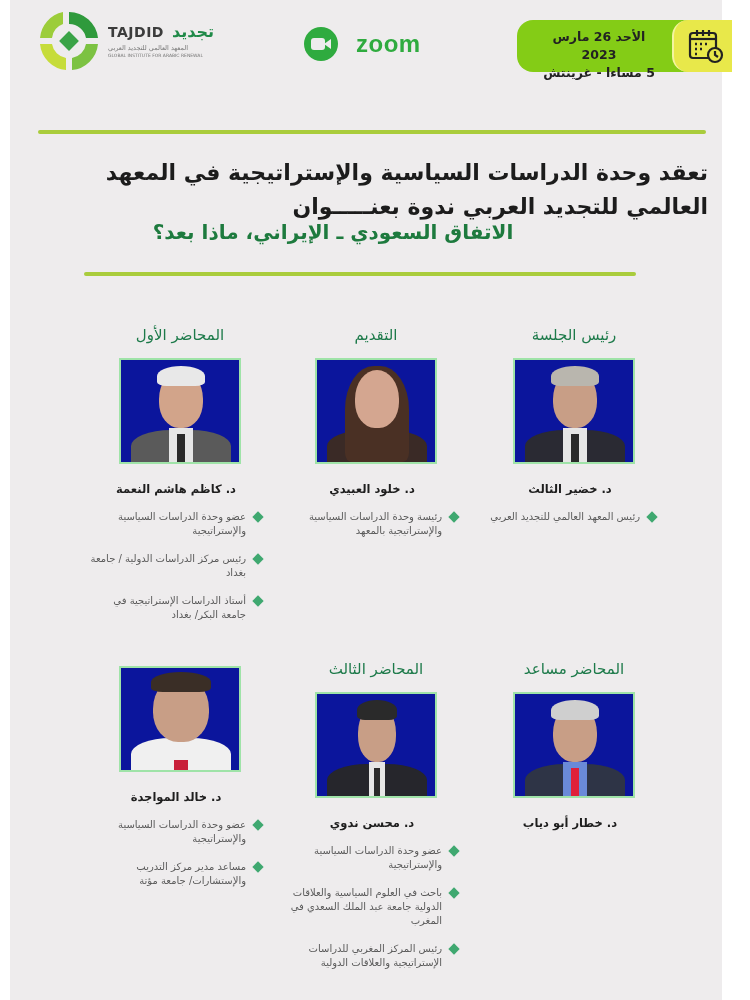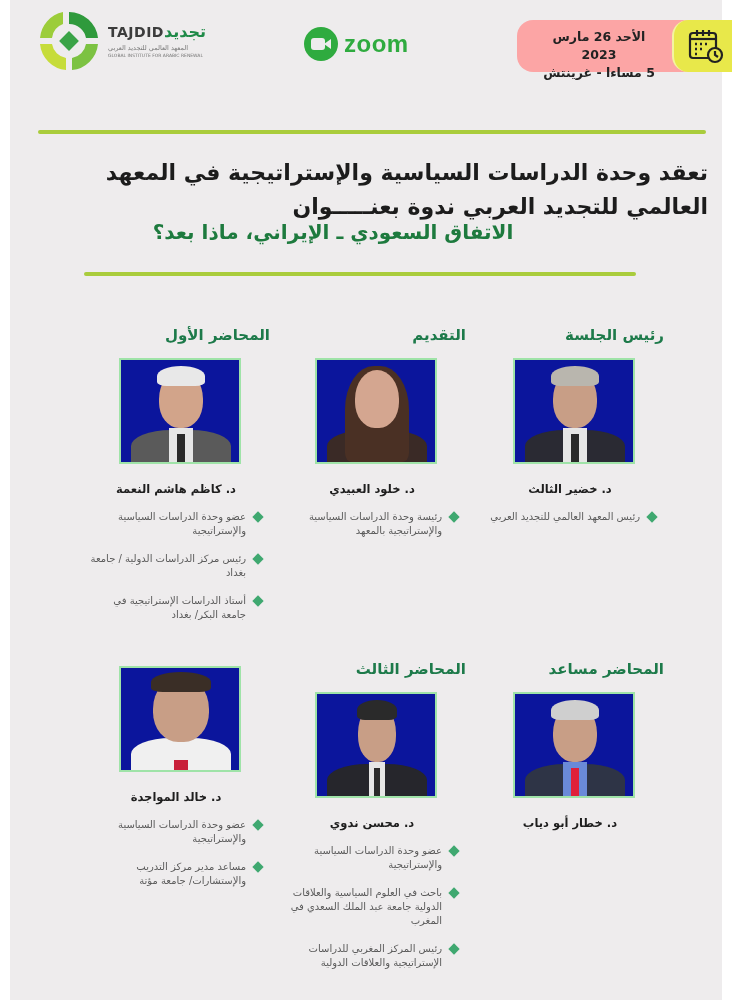--- a/index.html
+++ b/index.html
@@ -7,55 +7,55 @@
   body { font-family: "DejaVu Sans", sans-serif; position: relative; }
   .poster {
     position: absolute; left: 10px; top: 0; width: 712px; height: 1000px;
     background: #eeeced;
   }
   
   .logo { position: absolute; left: 26px; top: 8px; width: 200px; height: 70px; }
   .logo-mark { position: absolute; left: 0; top: 0; width: 66px; height: 66px; }
   .logo-text { position: absolute; left: 72px; top: 14px; width: 130px; }
   .logo-title { font-size: 14px; font-weight: bold; color: #3c3c3c; white-space: nowrap; letter-spacing: 0.5px; }
-  .logo-title .ar { color: #1f8a48; font-size: 16px; margin-left: 0; }
+  .logo-title .ar { color: #1f8a48; font-size: 16px; margin-left: 8px; }
   .logo-sub-ar { font-size: 6.5px; color: #777; margin-top: 3px; direction: rtl; text-align: left; white-space: nowrap; }
   .logo-sub-en { font-size: 4.5px; color: #777; margin-top: 1px; white-space: nowrap; }
 
-  .zoom { position: absolute; left: 294px; top: 26px; height: 36px; display: flex; align-items: center; gap: 6px; }
+  .zoom { position: absolute; left: 294px; top: 26px; height: 36px; display: flex; align-items: center; gap: 18px; }
   .zoom-icon { width: 34px; height: 34px; border-radius: 50%; background: #2fab3f; position: relative; }
   .zoom-icon .cam { position: absolute; left: 7px; top: 11px; width: 14px; height: 12px; background: #eeeced; border-radius: 3px; }
   .zoom-icon .lens { position: absolute; left: 20px; top: 12px; width: 0; height: 0;
      border-top: 5px solid transparent; border-bottom: 5px solid transparent; border-right: 7px solid #eeeced; }
   .zoom-text { font-size: 24px; font-weight: bold; color: #2fab3f; letter-spacing: 0.5px; font-family: "Liberation Sans", sans-serif; }
 
   .date-pill {
     position: absolute; left: 507px; top: 20px; width: 208px; height: 52px;
-    background: #fca5a5; border-radius: 16px 0 0 16px;
+    background: #84cc16; border-radius: 16px 0 0 16px;
   }
   .date-icon-box {
     position: absolute; right: -7px; top: 0; width: 60px; height: 52px;
     background: #e8e84a; border-radius: 16px 0 0 16px; border-left: 2px solid #f4f4a0;
   }
   .date-text { position: absolute; left: 18px; top: 8px; width: 128px; direction: rtl; text-align: center;
      font-weight: bold; color: #222; font-size: 12.5px; line-height: 18px; }
   .cal-icon { position: absolute; left: 14px; top: 8px; width: 36px; height: 36px; }
 
   
   .rule { position: absolute; height: 4px; background: #a9cc3c; border-radius: 2px; }
   .rule.top { left: 28px; top: 130px; width: 668px; }
   .rule.bottom { left: 74px; top: 272px; width: 552px; }
   .headline { position: absolute; left: 28px; top: 156px; width: 670px; direction: rtl; text-align: right;
      font-size: 22px; font-weight: bold; color: #1c1c1c; line-height: 34px; }
   .topic { position: absolute; left: 28px; top: 220px; width: 670px; direction: rtl; text-align: center;
      font-size: 20px; font-weight: bold; color: #1d7a3e; padding-right: 80px; }
 
   
   .card { position: absolute; width: 180px; }
-  .role { direction: rtl; text-align: right; font-size: 15px; font-weight: bold; color: #1d7a4a; height: 26px; }
+  .role { direction: rtl; text-align: center; font-size: 15px; font-weight: normal; color: #1d7a4a; height: 26px; }
   .photo { width: 122px; height: 106px; margin: 6px auto 0 auto; background: #0b159c; border: 2px solid #9fe3a8; position: relative; overflow: hidden; }
   .photo .head { position: absolute; left: 38px; top: 10px; width: 44px; height: 58px; border-radius: 50% 50% 45% 45%; background: #c89e86; }
   .photo .hair { position: absolute; left: 36px; top: 6px; width: 48px; height: 20px; border-radius: 50% 50% 20% 20%; }
   .photo .body { position: absolute; left: 10px; top: 70px; width: 100px; height: 40px; border-radius: 40% 40% 0 0; background: #2a2a33; }
   .photo .collar { position: absolute; left: 48px; top: 68px; width: 24px; height: 40px; background: #e6e6e6; }
   .photo .tie { position: absolute; left: 56px; top: 74px; width: 8px; height: 32px; background: #2a2a2a; }
   .name { direction: rtl; text-align: center; font-size: 11.5px; font-weight: bold; color: #1e1e1e; margin-top: 18px; padding-right: 8px; }
   .bullets { list-style: none; margin-top: 14px; direction: rtl; padding-right: 8px; }
   .bullets li { position: relative; font-size: 10px; color: #5a5a5a; line-height: 14px; 
      padding-right: 16px; margin-bottom: 14px; text-align-last: right; }

